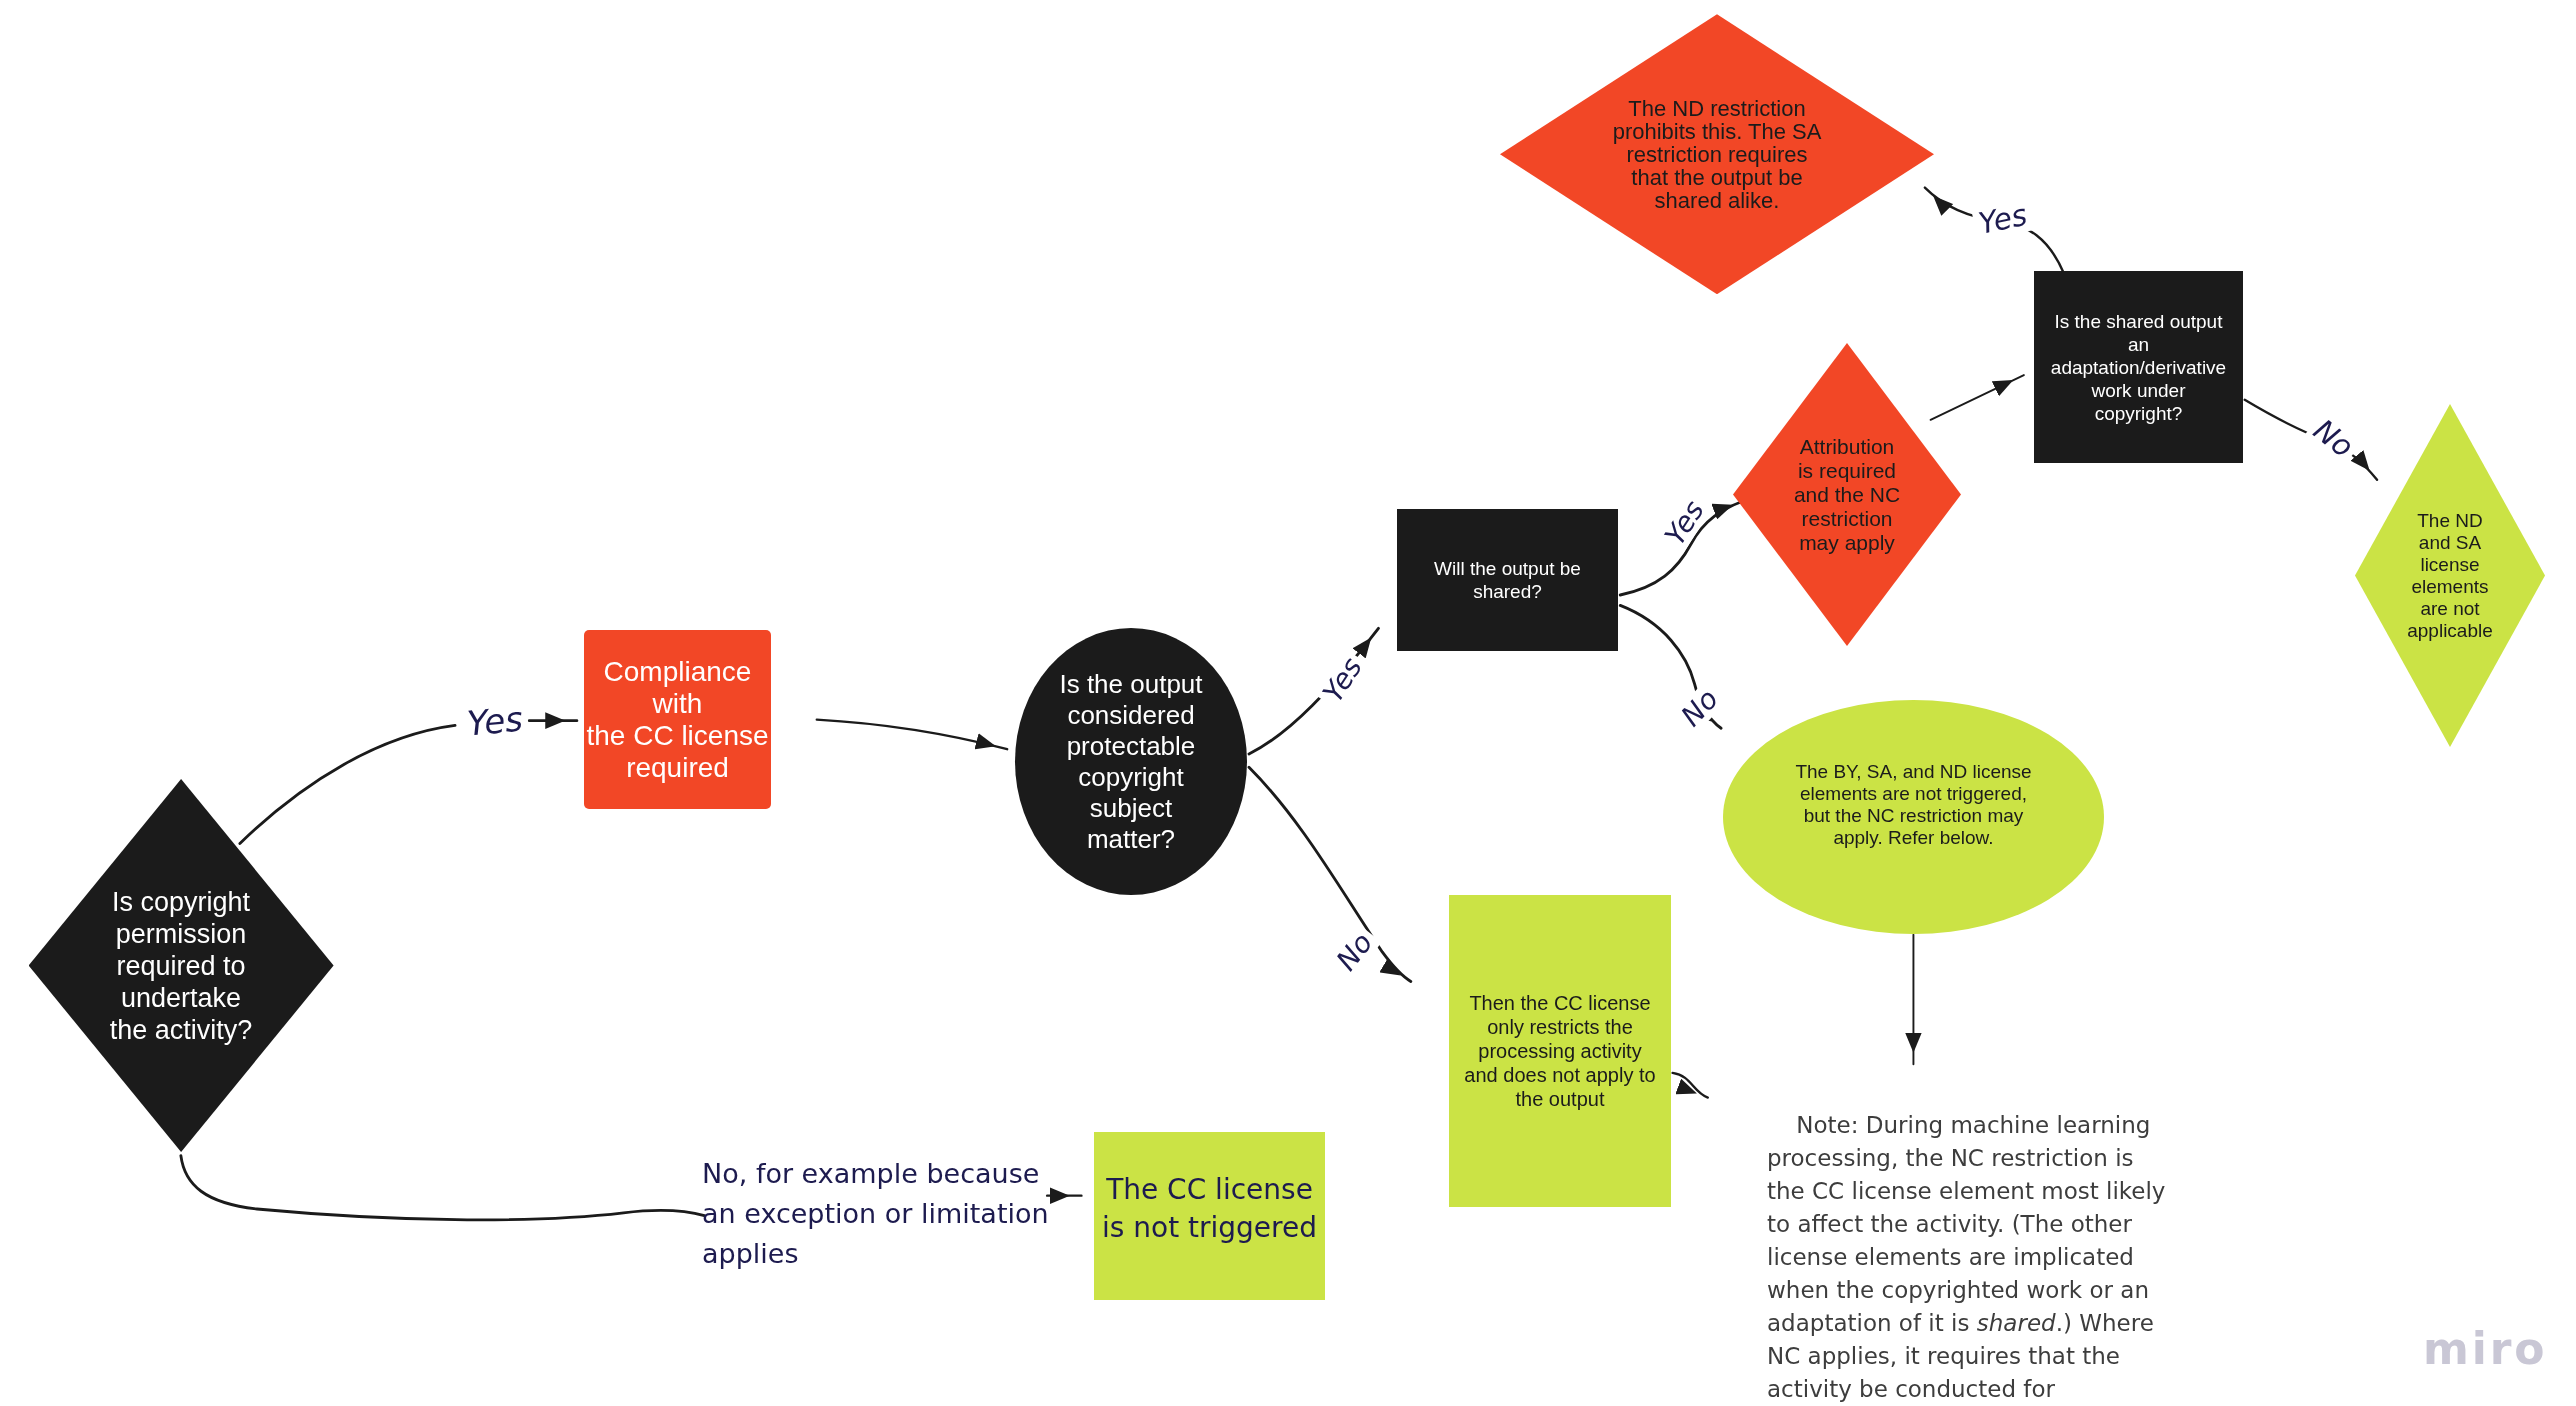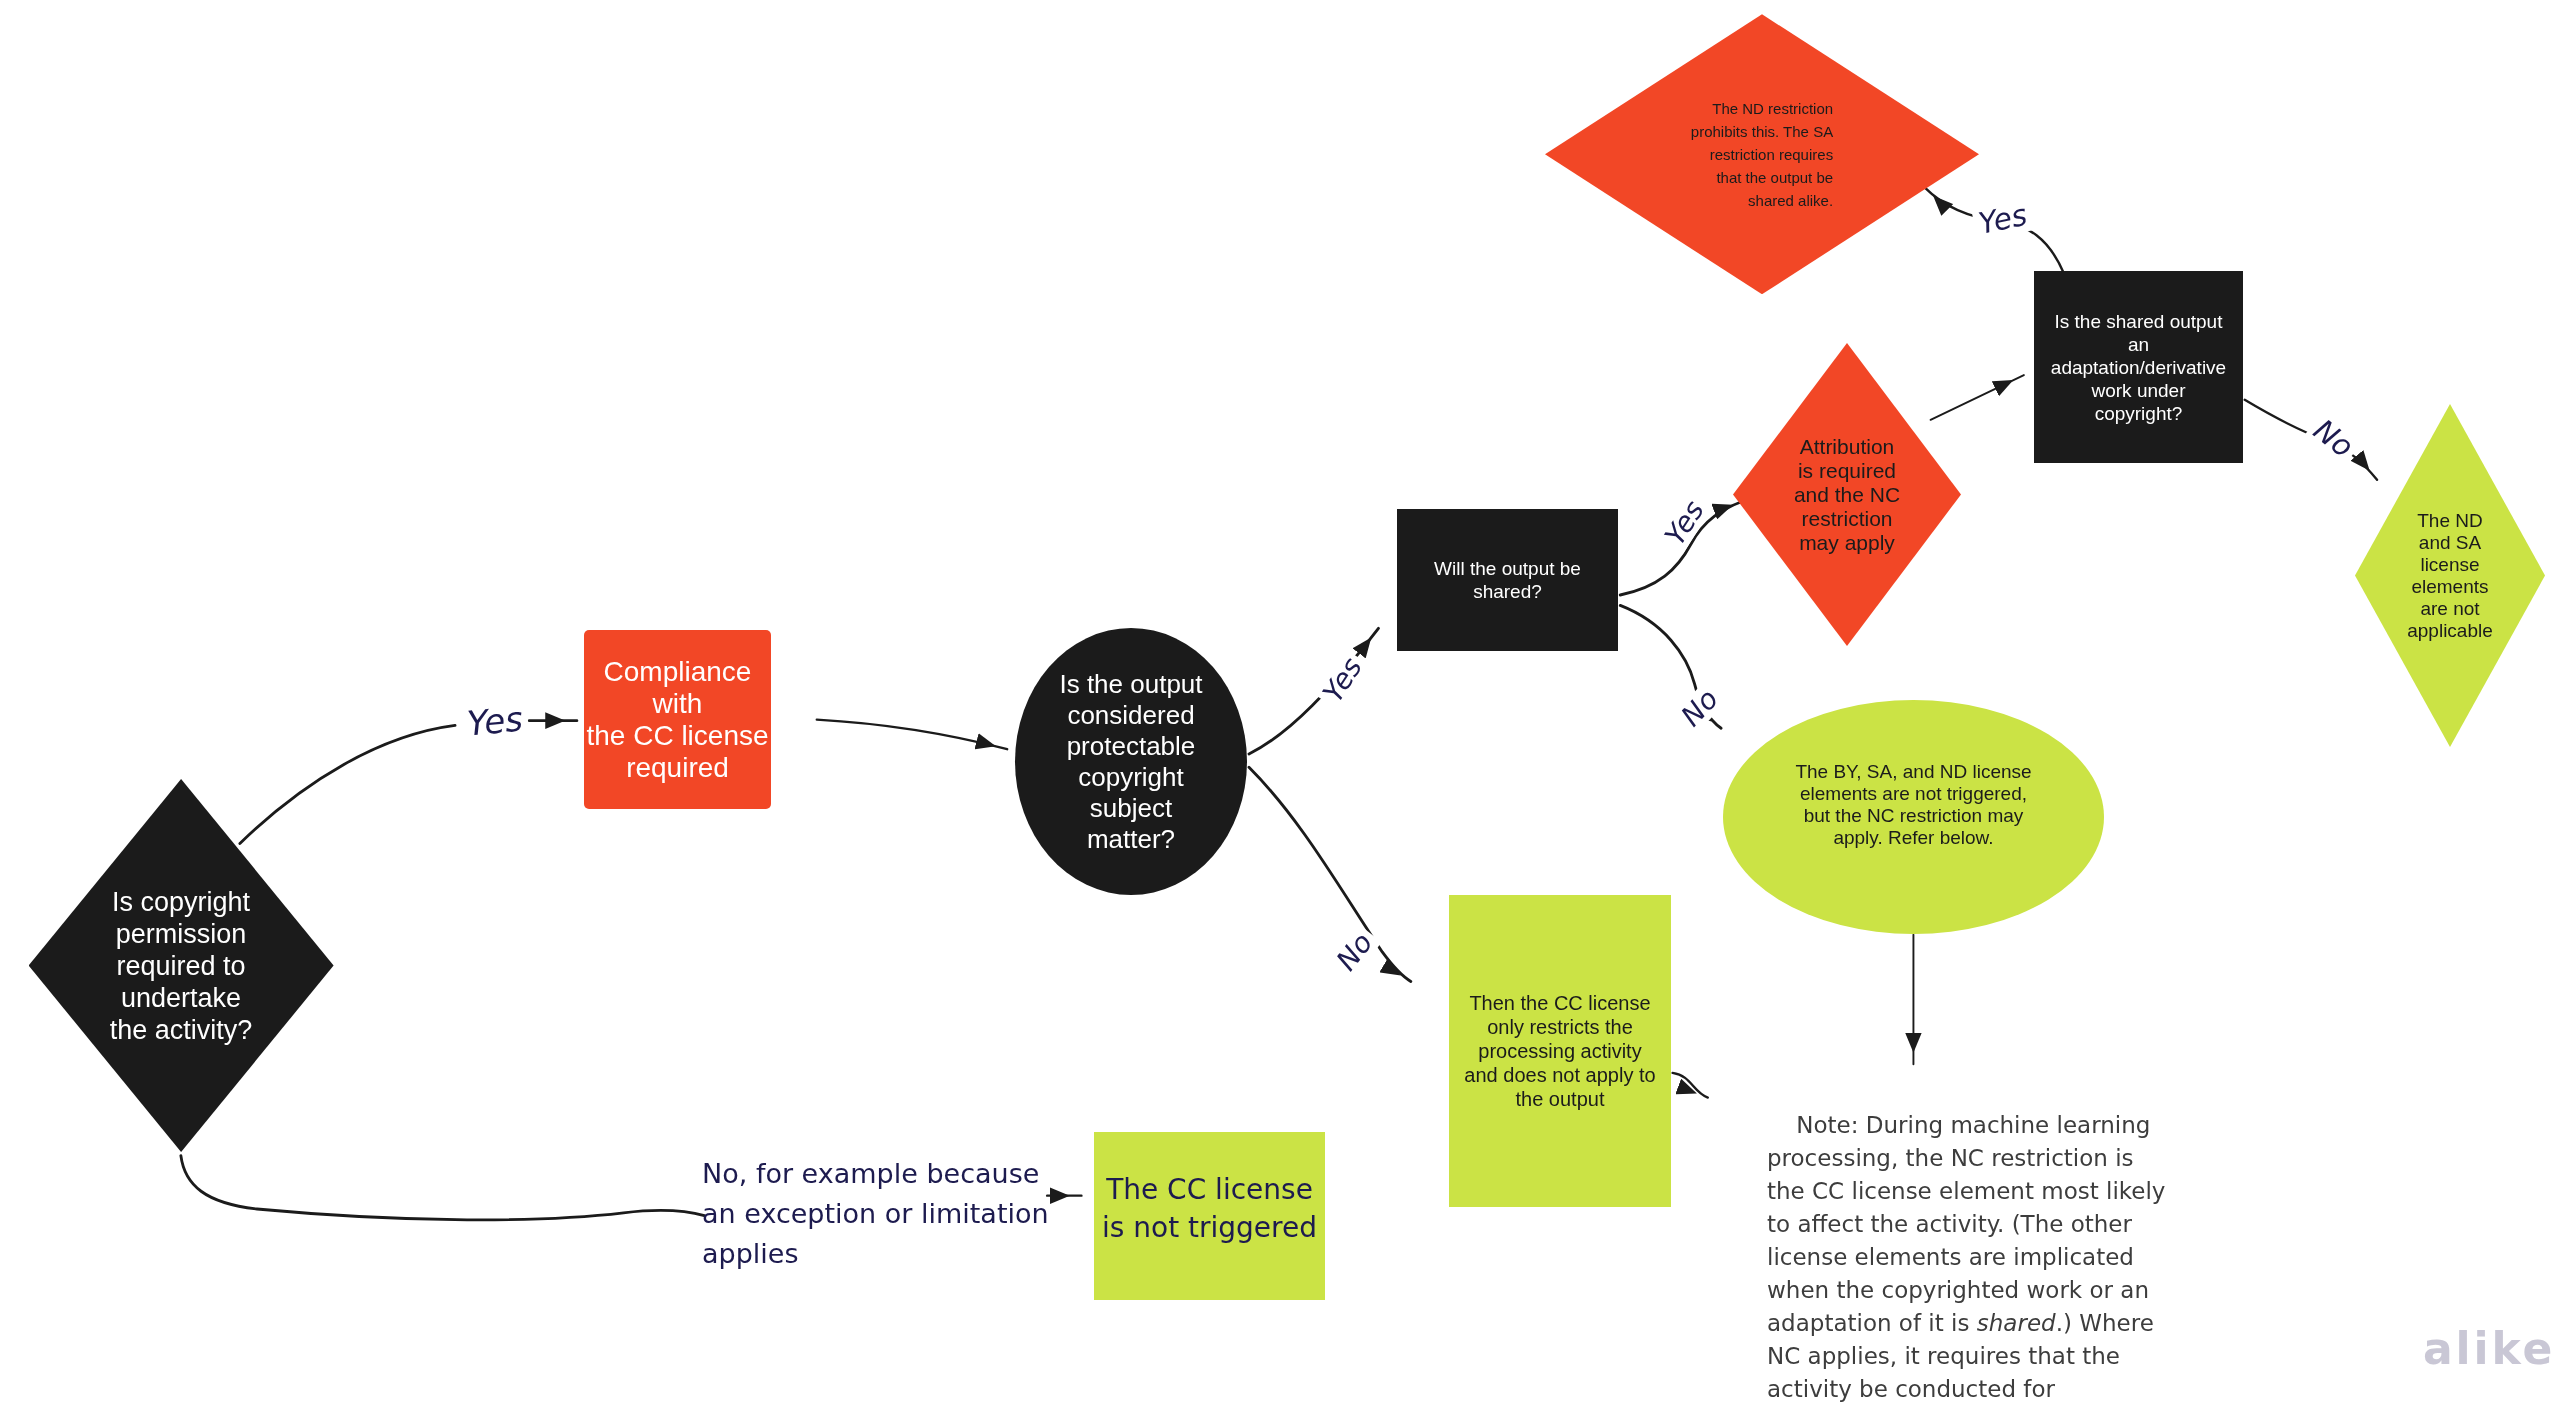--- a/index.html
+++ b/index.html
@@ -92,21 +92,21 @@
   </div>
 
   <div class="node black" style="left:2034px;top:271px;width:209px;height:192px;font-size:19px;line-height:23px;">
     <span class="lbl">Is the shared output
 an
 adaptation/derivative
 work under
 copyright?</span>
   </div>
 
-  <div class="node diamond orange inktext" style="left:1545px;top:14.3px;width:434px;height:280px;font-size:15px;line-height:23px;text-align:right;">
+  <div class="node diamond orange inktext" style="left:1500px;top:14.3px;width:434px;height:280px;font-size:22px;line-height:23px;">
     <span class="lbl">The ND restriction
 prohibits this. The SA
 restriction requires
 that the output be
 shared alike.</span>
   </div>
 
   <div class="node diamond green inktext" style="left:2355px;top:404px;width:190px;height:343px;font-size:19px;line-height:22px;">
     <span class="lbl">The ND
 and SA
@@ -154,16 +154,16 @@
 the CC license element most likely
 to affect the activity. (The other
 license elements are implicated
 when the copyrighted work or an
 adaptation of it is </span><span class="it">shared</span><span>.) Where
 NC applies, it requires that the
 activity be conducted for
 NonCommercial purposes only.</span>
   </div>
 
-  <div class="watermark" style="left:2423px;top:1323px;">alike</div>
+  <div class="watermark" style="left:2423px;top:1323px;">miro</div>
 
 </div>
 
 
 </body></html>

